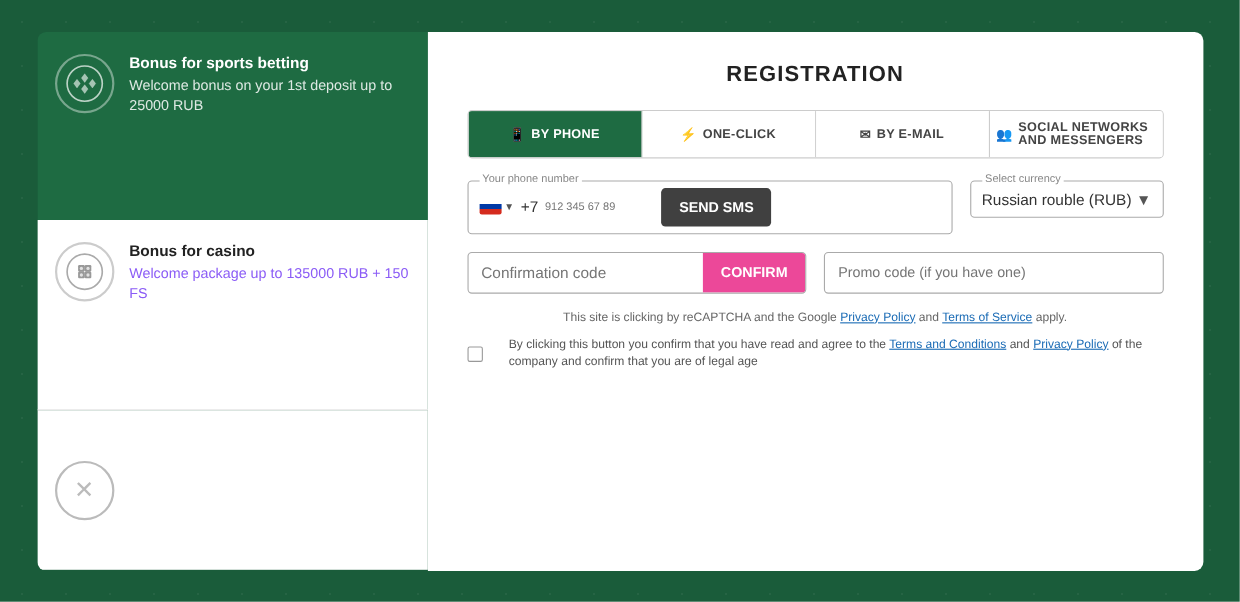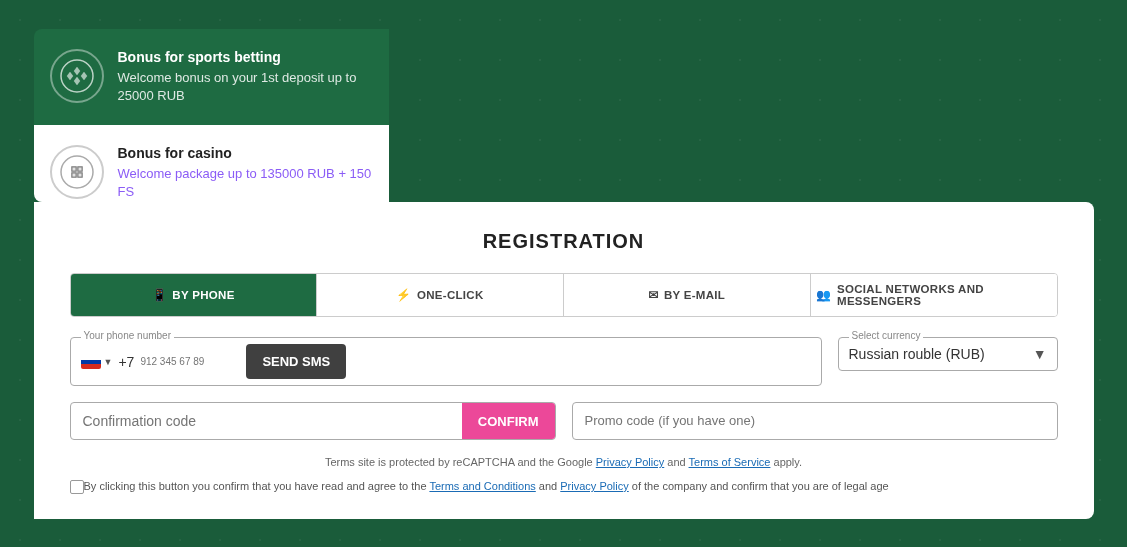--- a/index.html
+++ b/index.html
@@ -23,21 +23,20 @@
       background-image: radial-gradient(circle, rgba(255,255,255,0.05) 1px, transparent 1px);
       background-size: 40px 40px;
     }
 
     .main-container {
       display: flex;
       width: 1060px;
       height: 490px;
       position: relative;
       z-index: 1;
-      flex-direction: column;
     }
 
     
     .left-panel {
       width: 355px;
       display: flex;
       flex-direction: column;
       border-radius: 8px 0 0 8px;
       overflow: hidden;
     }
@@ -249,21 +248,21 @@
       border-radius: 4px;
       padding: 10px 16px;
       font-size: 13px;
       font-weight: bold;
       cursor: pointer;
       text-transform: uppercase;
       white-space: nowrap;
     }
 
     .currency-field-wrap {
-      width: 220px;
+      width: 176px;
       position: relative;
       border: 1.5px solid #aaa;
       border-radius: 4px;
       padding: 8px 10px;
     }
 
     .currency-select-row {
       display: flex;
       align-items: center;
       justify-content: space-between;
@@ -358,22 +357,22 @@
     }
 
     .recaptcha-text a {
       color: #1a6bb5;
       text-decoration: underline;
     }
 
     
     .terms-row {
       display: flex;
-      align-items: flex-start;
-      gap: 0;
+      align-items: center;
+      gap: 24px;
     }
 
     .terms-checkbox {
       margin-top: 2px;
       flex-shrink: 0;
       width: 14px;
       height: 14px;
       border: 1.5px solid #999;
       border-radius: 2px;
       cursor: pointer;
@@ -517,21 +516,21 @@
       </div>
 
       <div class="promo-wrap">
         <input type="text" class="promo-input" placeholder="Promo code (if you have one)" style="">
       </div>
 
     </div>
 
 
     <div class="recaptcha-text">
-      <span>Terms site is protected by reCAPTCHA and the Google</span>
+      <span>This site is clicking by reCAPTCHA and the Google</span>
       <a>Privacy Policy</a>
       <span>and</span>
       <a>Terms of Service</a>
       <span>apply.</span>
     </div>
 
     <div class="terms-row">
       <input type="checkbox" class="terms-checkbox" style="">
       <span class="terms-text">
         <span>By clicking this button you confirm that you have read and agree to the</span>

